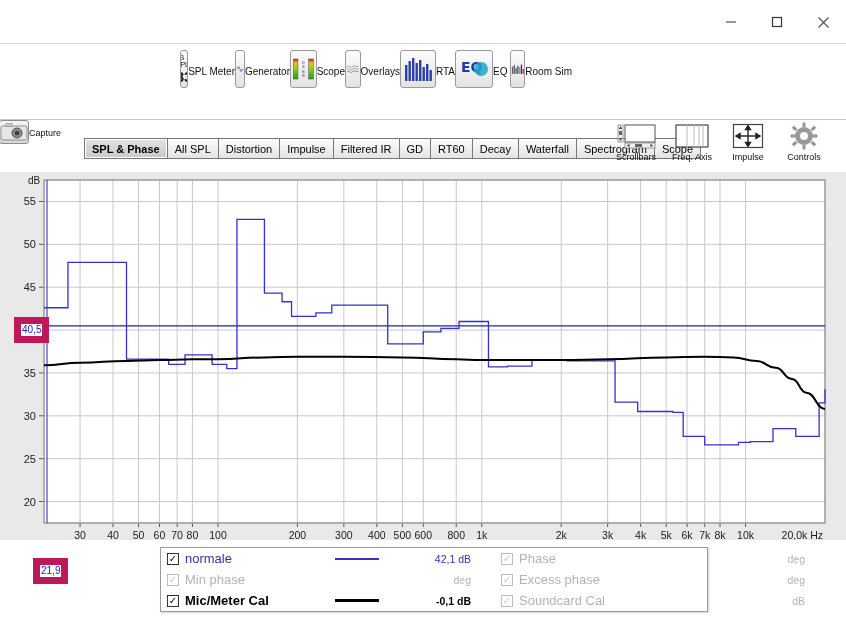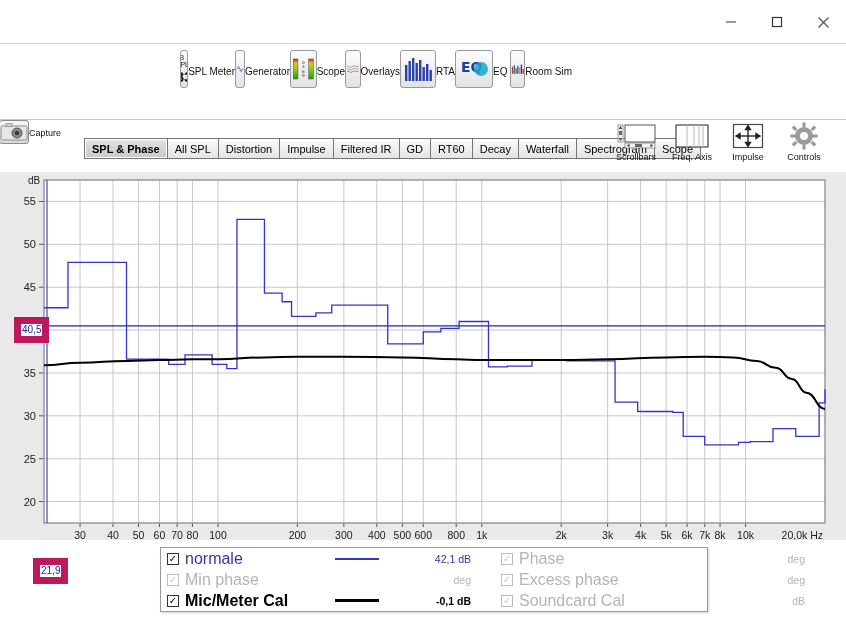--- a/index.html
+++ b/index.html
@@ -120,21 +120,21 @@
 
   
   .legend{
     position:absolute; left:160px; top:547px; width:548px; height:65px;
     background:#ffffff; border:1px solid #9a9a9a;
     box-shadow:1px 1px 2px rgba(0,0,0,0.18);
   }
   .legrow{ display:flex; height:21px; align-items:center; }
   .legcell{ display:flex; align-items:center; }
   .lc-check{ width:24px; display:flex; justify-content:center; }
-  .lc-name{ width:124px; font-size:16px; }
+  .lc-name{ width:124px; font-size:13px; }
   .lc-line{ width:96px; display:flex; align-items:center; justify-content:center;}
   .lc-val{ width:66px; font-size:10.5px; text-align:right; }
   .cb{
     width:12px; height:12px; border:1px solid #333; background:#fff;
     display:flex; align-items:center; justify-content:center;
     font-size:10px; line-height:10px; color:#000;
   }
   .cb.dim{ border-color:#bdbdbd; color:#c9c9c9; }
   .dimtxt{ color:#b4b4b4; }
   .bluetxt{ color:#3333aa; }

